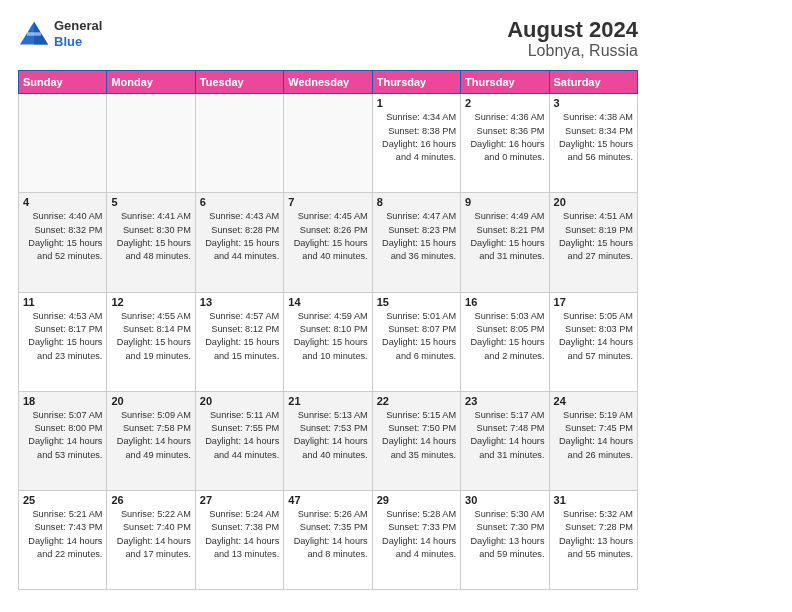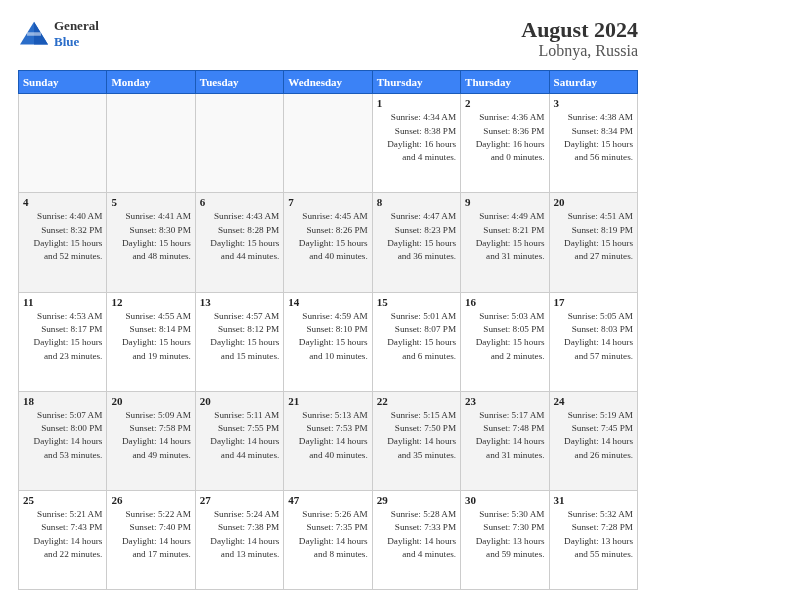--- a/index.html
+++ b/index.html
@@ -9,21 +9,20 @@
       font-family: Arial, sans-serif;
       background: #fff;
       overflow: hidden;
     }
     .page {
       width: 656px;
       height: 612px;
       padding: 18px 18px 22px 18px;
       display: flex;
       flex-direction: column;
-      font-family: Liberation Serif, serif;
     }
     .header {
       display: flex;
       justify-content: space-between;
       align-items: flex-start;
       margin-bottom: 10px;
     }
     .logo {
       display: flex;
       align-items: center;
@@ -54,21 +53,21 @@
       color: #555;
     }
     .calendar {
       flex: 1;
       border: 1px solid #ccc;
       border-collapse: collapse;
       width: 100%;
       table-layout: fixed;
     }
     .calendar th {
-      background: #3b82f6;
+      background: #ec4899;
       color: #fff;
       font-size: 11px;
       font-weight: bold;
       padding: 5px 4px;
       text-align: left;
       border: 1px solid #1a5ab8;
     }
     .calendar td {
       border: 1px solid #ccc;
       vertical-align: top;

